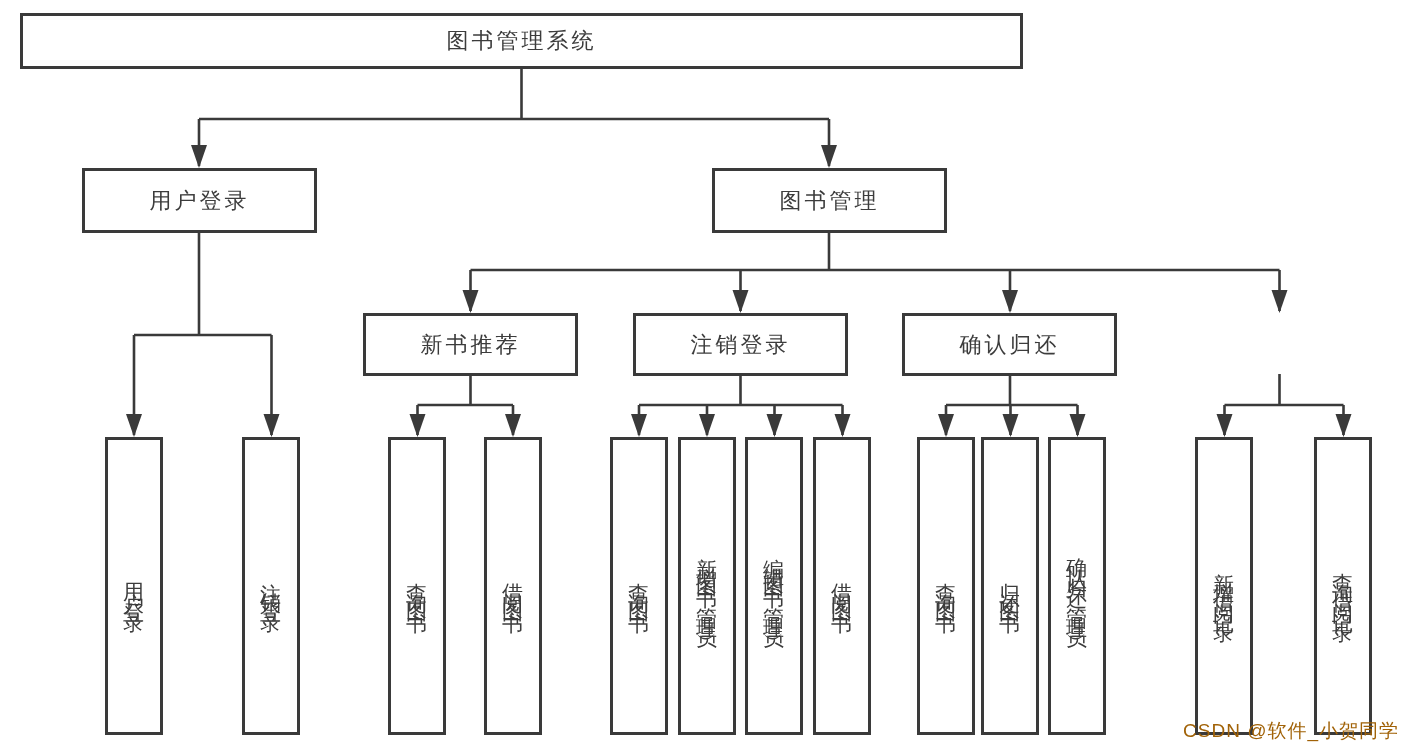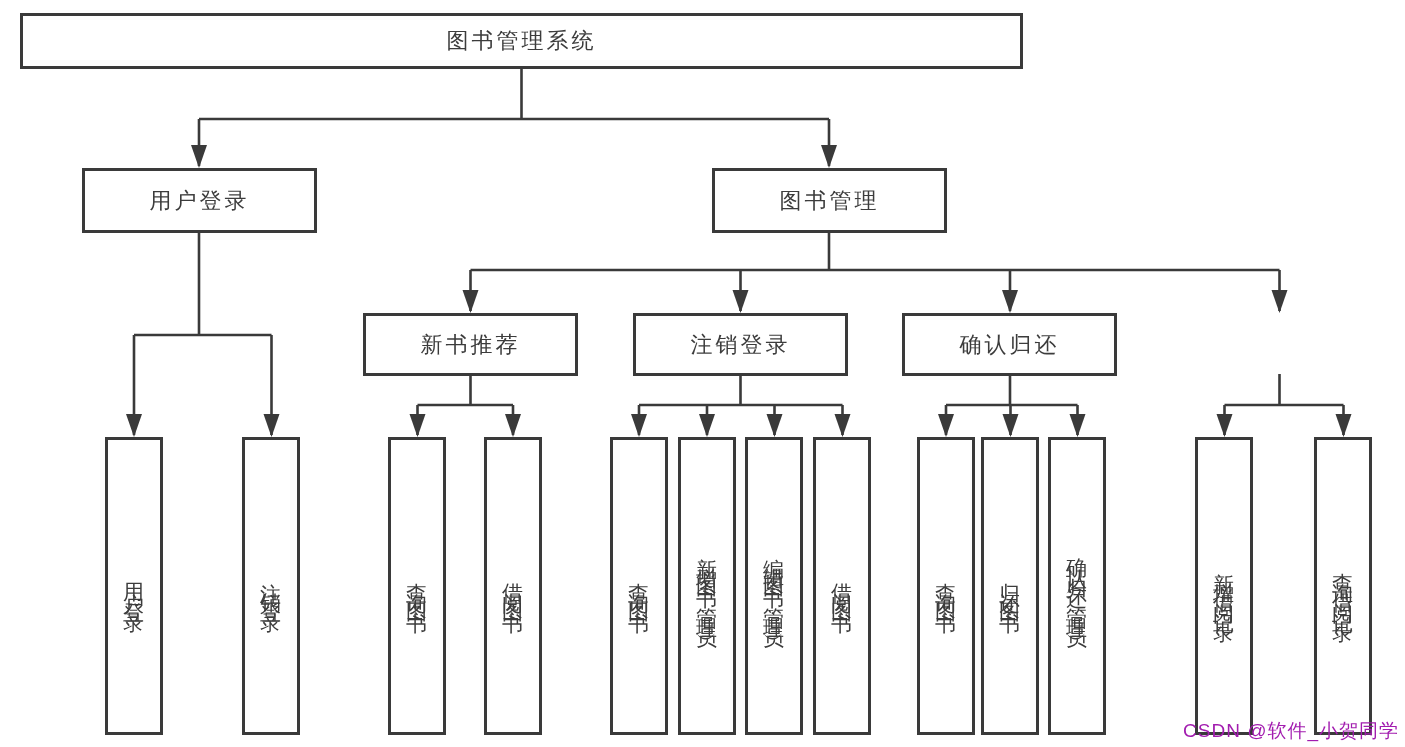--- a/index.html
+++ b/index.html
@@ -38,21 +38,21 @@
     letter-spacing: 10px;
     line-height: 1;
     padding: 4px 0;
   }
   .watermark {
     position: absolute;
     right: 6px;
     bottom: 3px;
     font-size: 19px;
     letter-spacing: 1px;
-    color: #a21caf;
+    color: #a16207;
     z-index: 5;
     white-space: nowrap;
   }
 </style>
 </head>
 <body>
 
 <div class="stage">
 
   <svg class="wires" viewBox="0 0 1405 747">

